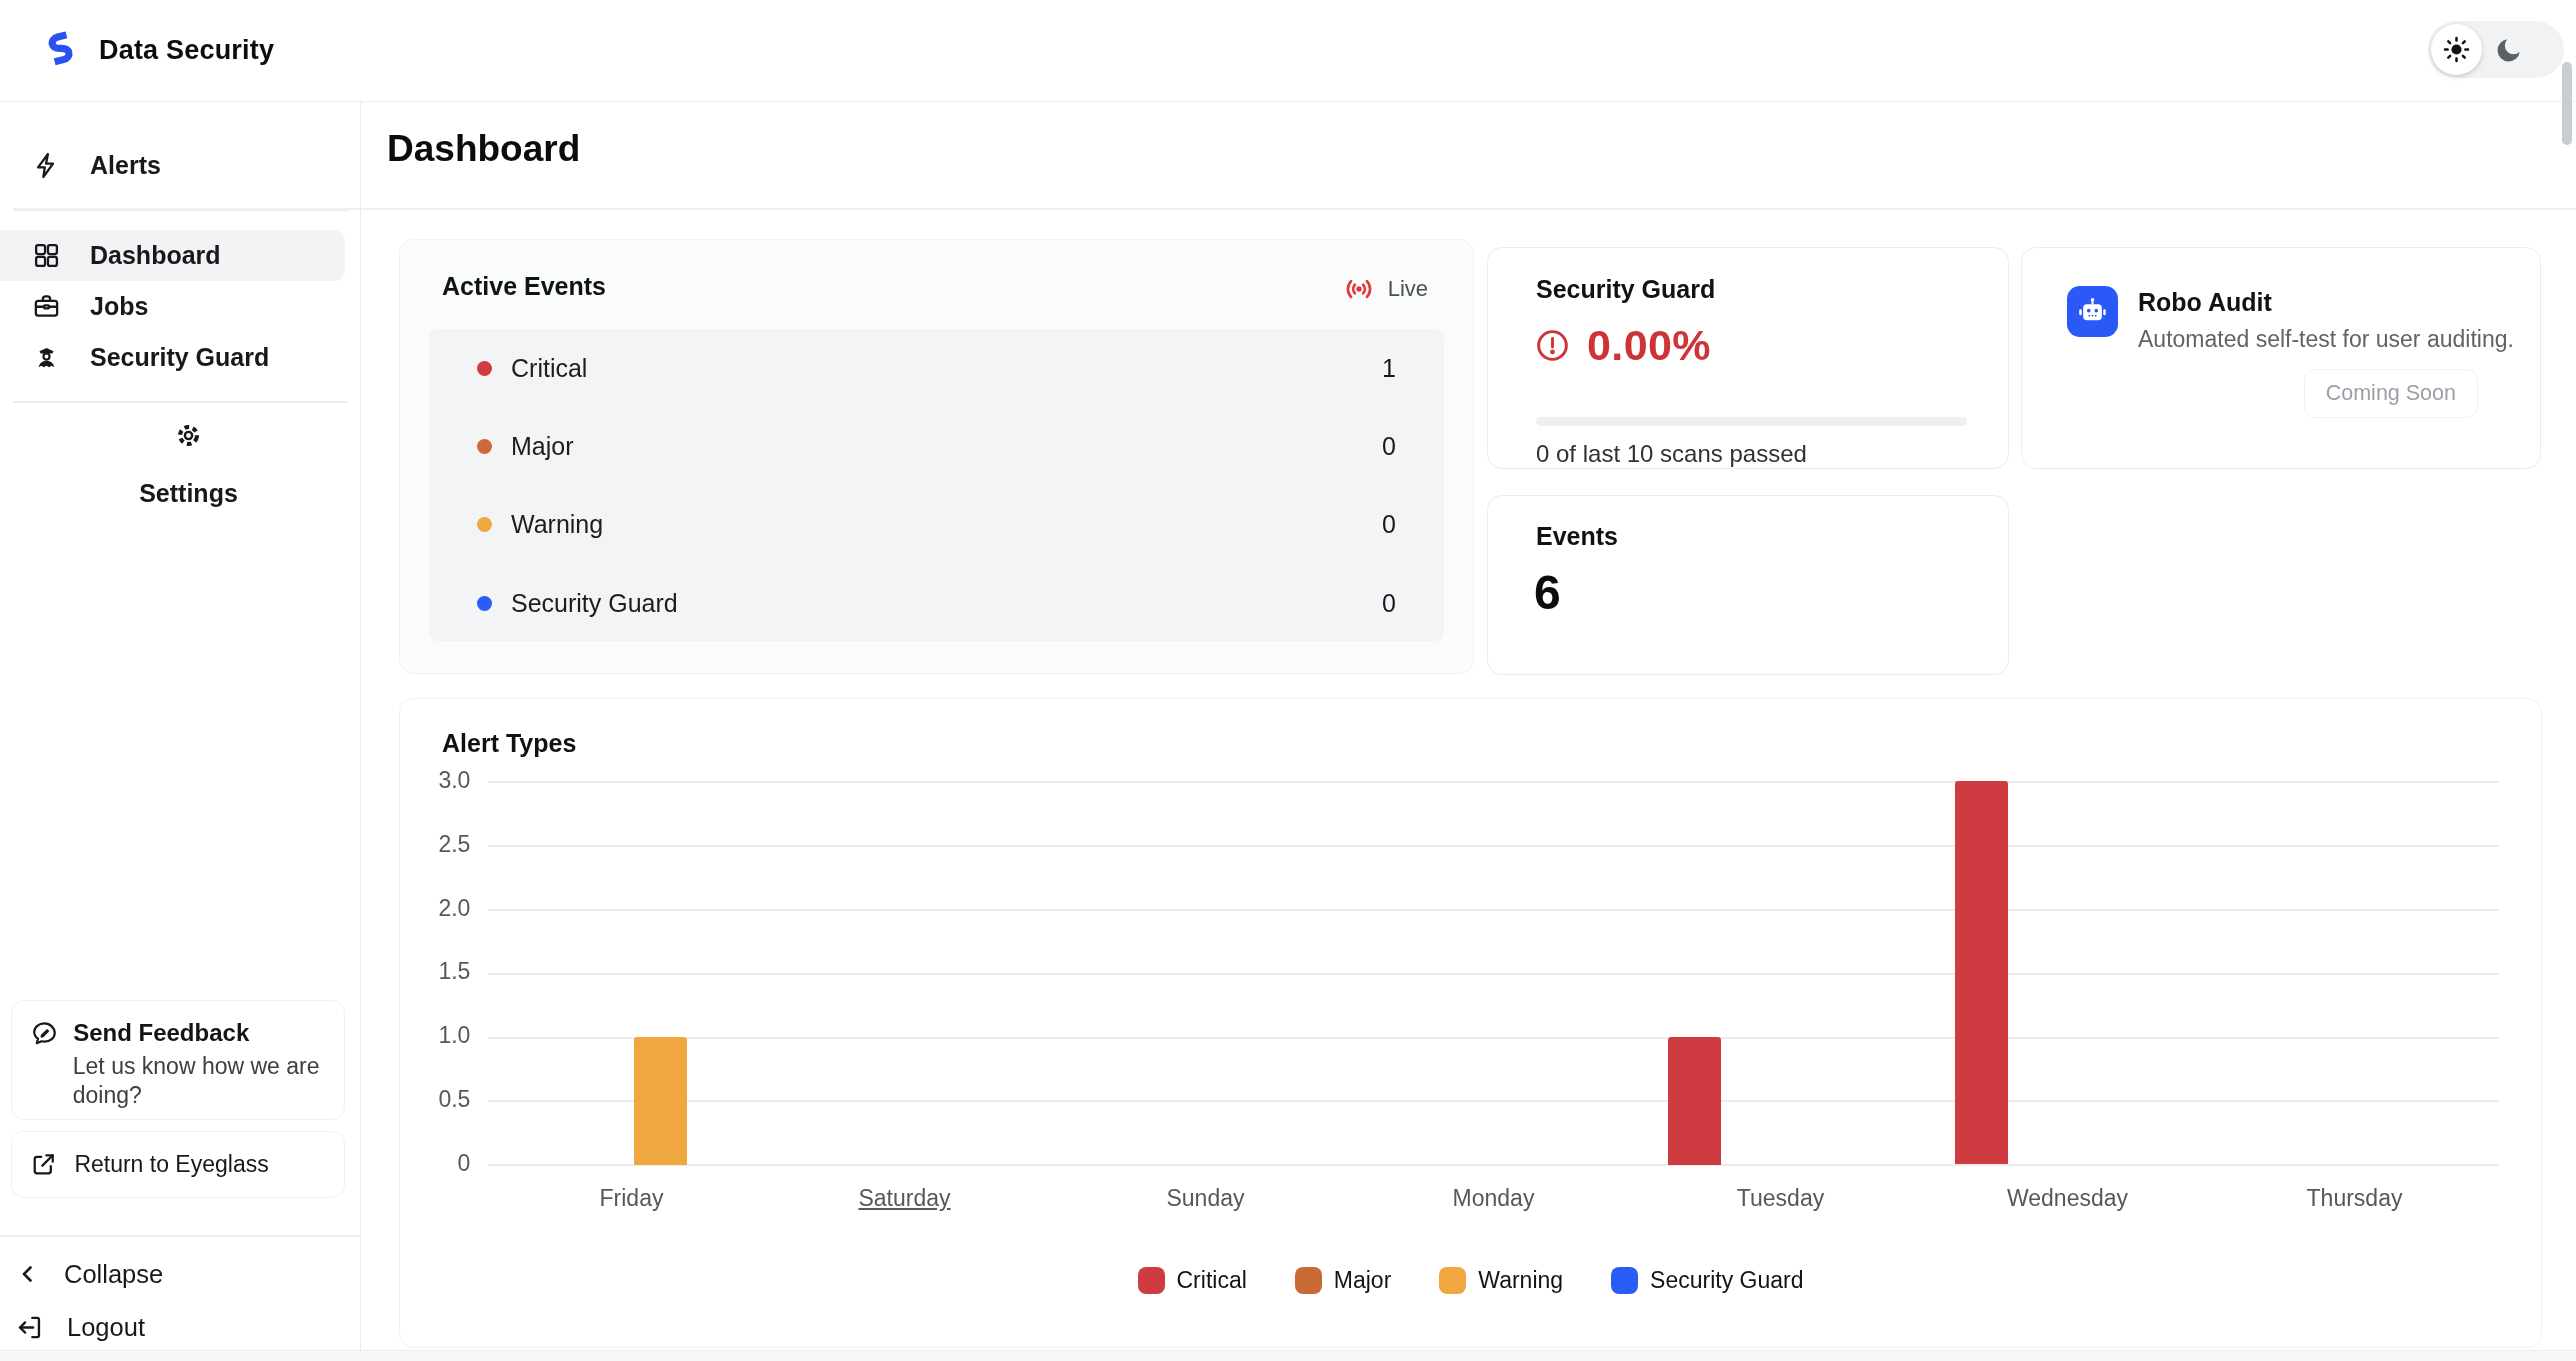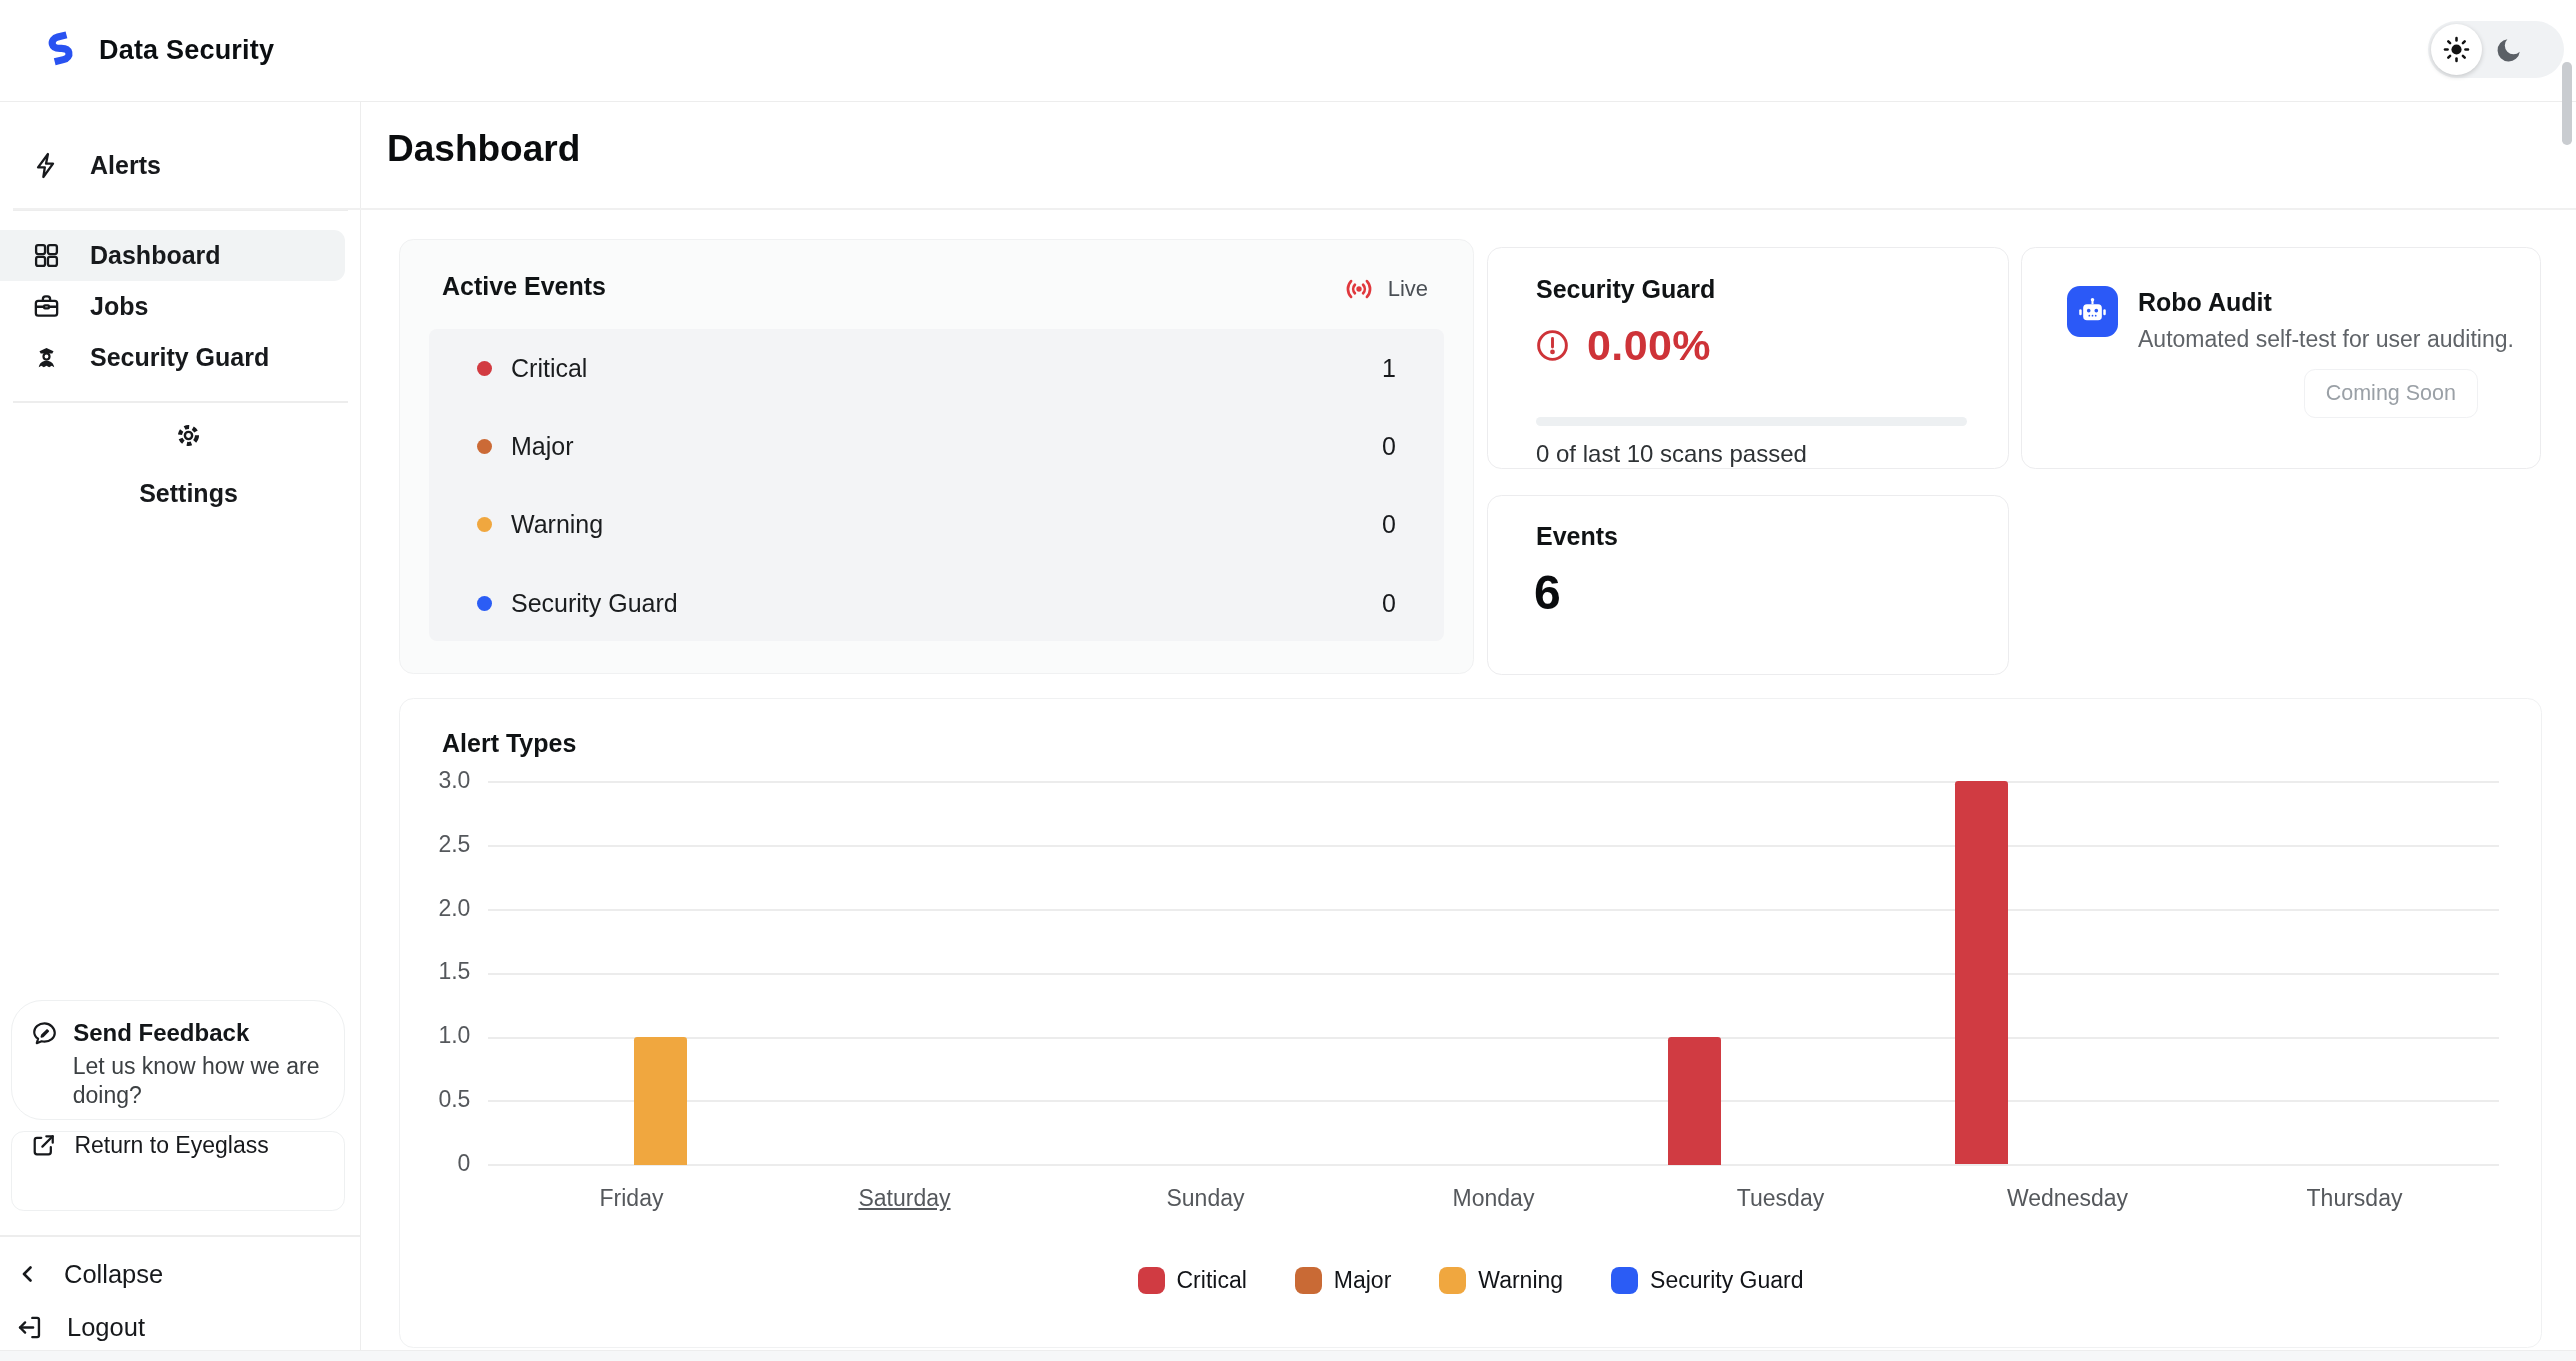--- a/index.html
+++ b/index.html
@@ -23,25 +23,25 @@
   .sidebar{position:absolute;top:102px;left:0;width:361px;height:1259px;background:#fff;
            border-right:1.6px solid #ededed;box-sizing:border-box;}
   .nav{position:absolute;left:0;width:345px;height:51px;display:flex;align-items:center;
        padding-left:32px;box-sizing:border-box;gap:29px;font-size:25px;font-weight:700;
        color:#17191c;cursor:pointer;}
   .nav.active{background:#f1f3f4;border-radius:0 11.2px 11.2px 0;}
   .sdiv{position:absolute;height:1.6px;background:#ededed;}
 
   .side-card{position:absolute;left:11.2px;width:334px;background:#fff;border:1.6px solid #eef0f1;
              border-radius:12.8px;box-sizing:border-box;}
-  .fb-card{top:898px;height:120px;padding:17.6px 16px 0 17.6px;cursor:pointer;border-radius:31px;}
+  .fb-card{top:898px;height:120px;padding:17.6px 16px 0 17.6px;cursor:pointer;}
   .fb-head{display:flex;align-items:center;gap:14.4px;}
   .fb-title{font-size:24px;font-weight:700;color:#131619;}
   .fb-sub{margin-left:43px;margin-top:4.8px;font-size:23px;line-height:29px;color:#3c4043;}
-  .ret-card{top:1029px;height:80px;display:flex;gap:17.6px;padding-left:17.6px;
+  .ret-card{top:1029px;height:67px;display:flex;align-items:center;gap:17.6px;padding-left:17.6px;
             cursor:pointer;font-size:23px;color:#17191c;}
   .bottom-row{position:absolute;left:0;width:361px;height:48px;display:flex;align-items:center;
               gap:24px;padding-left:16px;box-sizing:border-box;font-size:25.5px;color:#17191c;cursor:pointer;}
 
   
   .page-title{position:absolute;left:387px;top:128px;font-size:37px;font-weight:700;color:#0a0c0e;margin:0;}
   .main-divider{position:absolute;left:12.8px;top:208px;width:2563px;height:1.6px;background:#f0f0f0;}
 
   .card{position:absolute;background:#fff;border:1.6px solid #ececee;border-radius:14.4px;box-sizing:border-box;}
 

